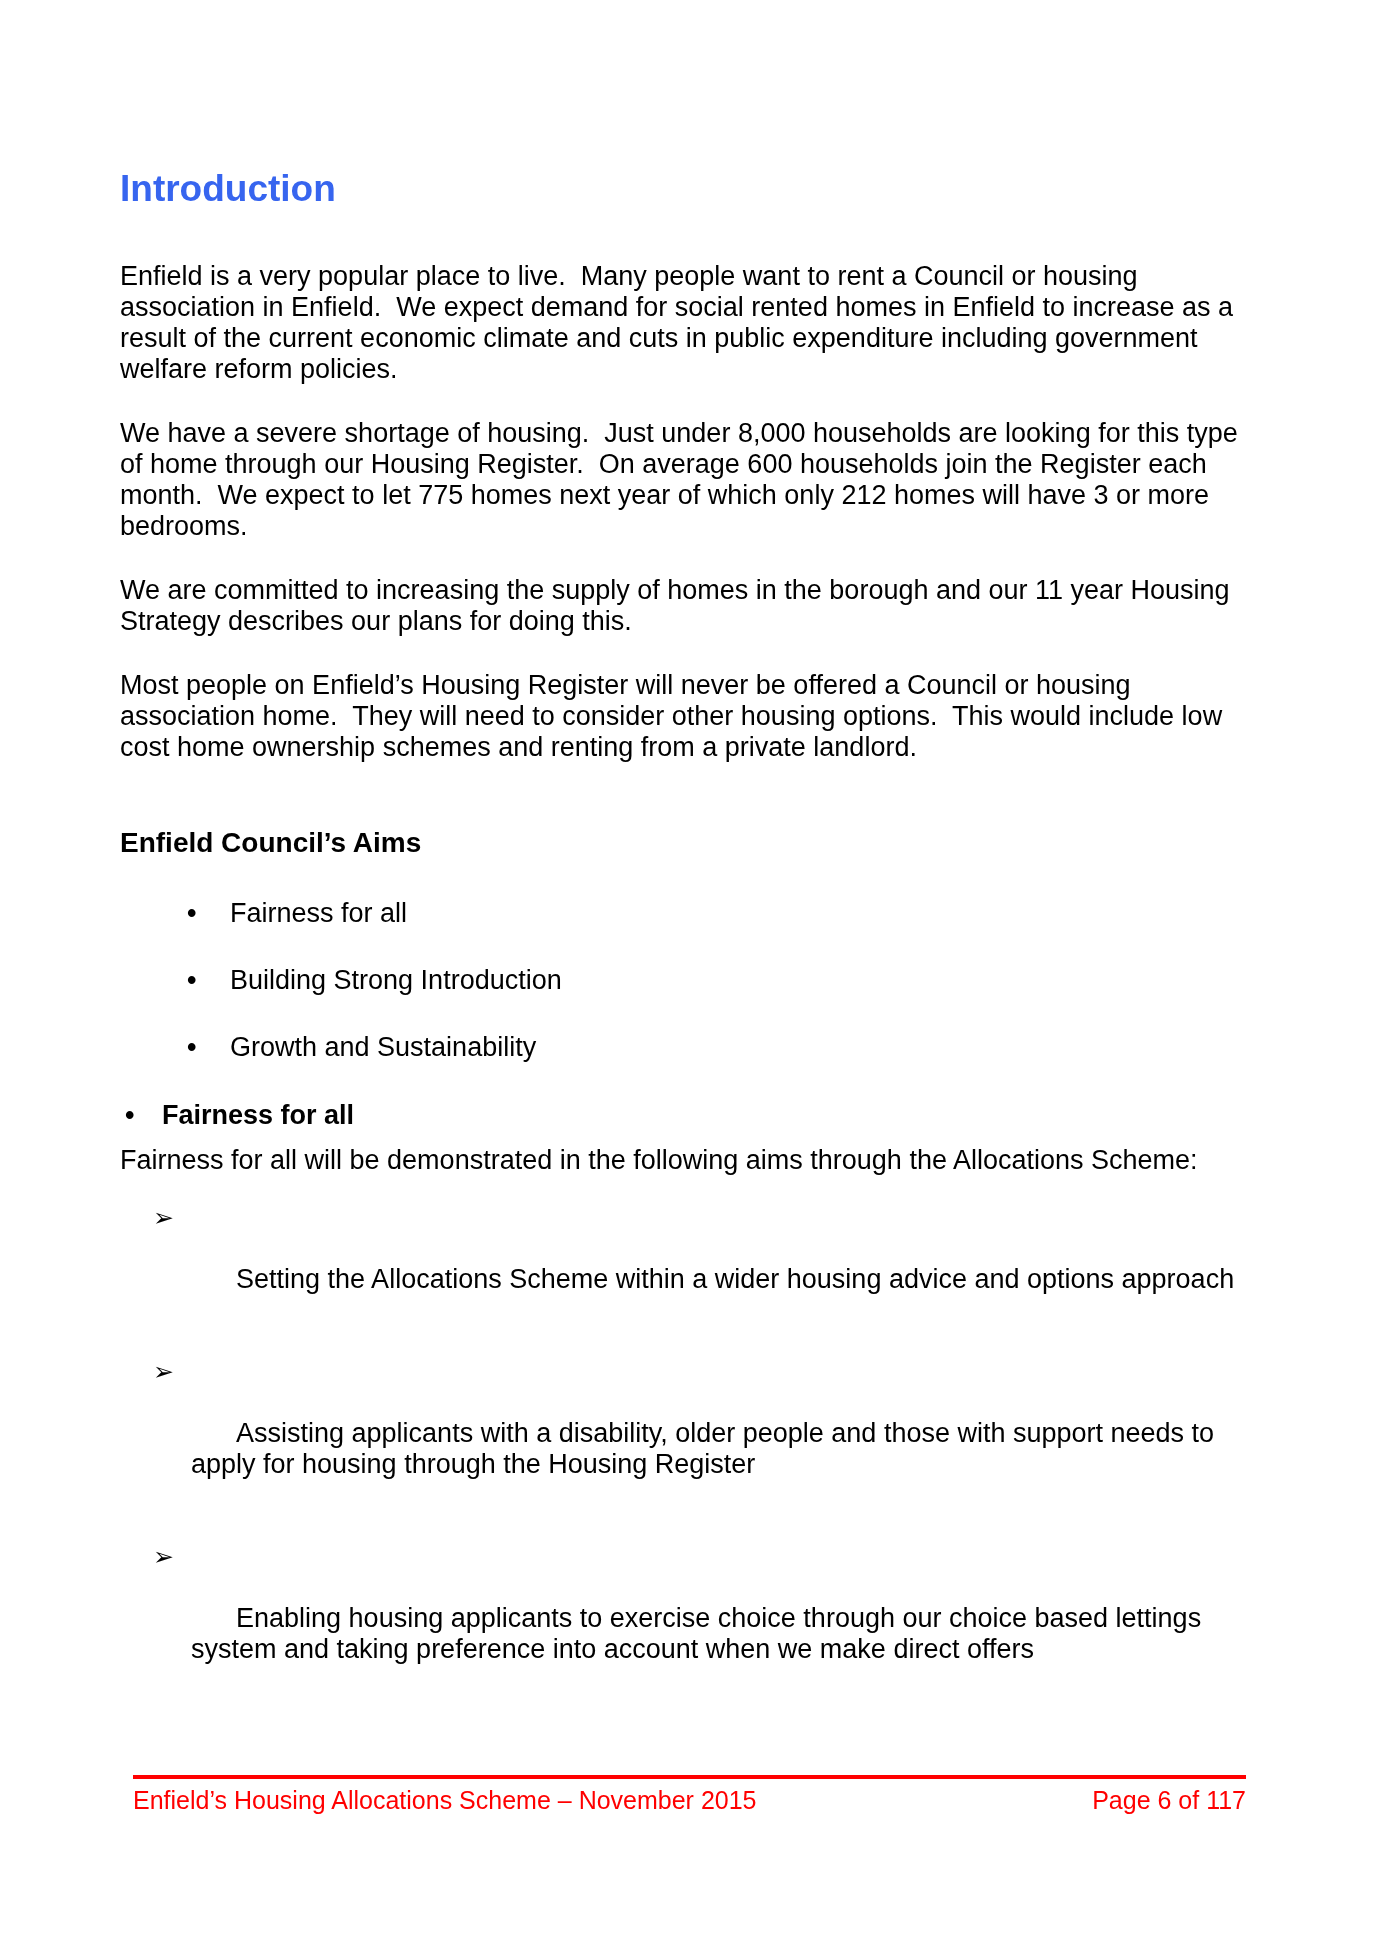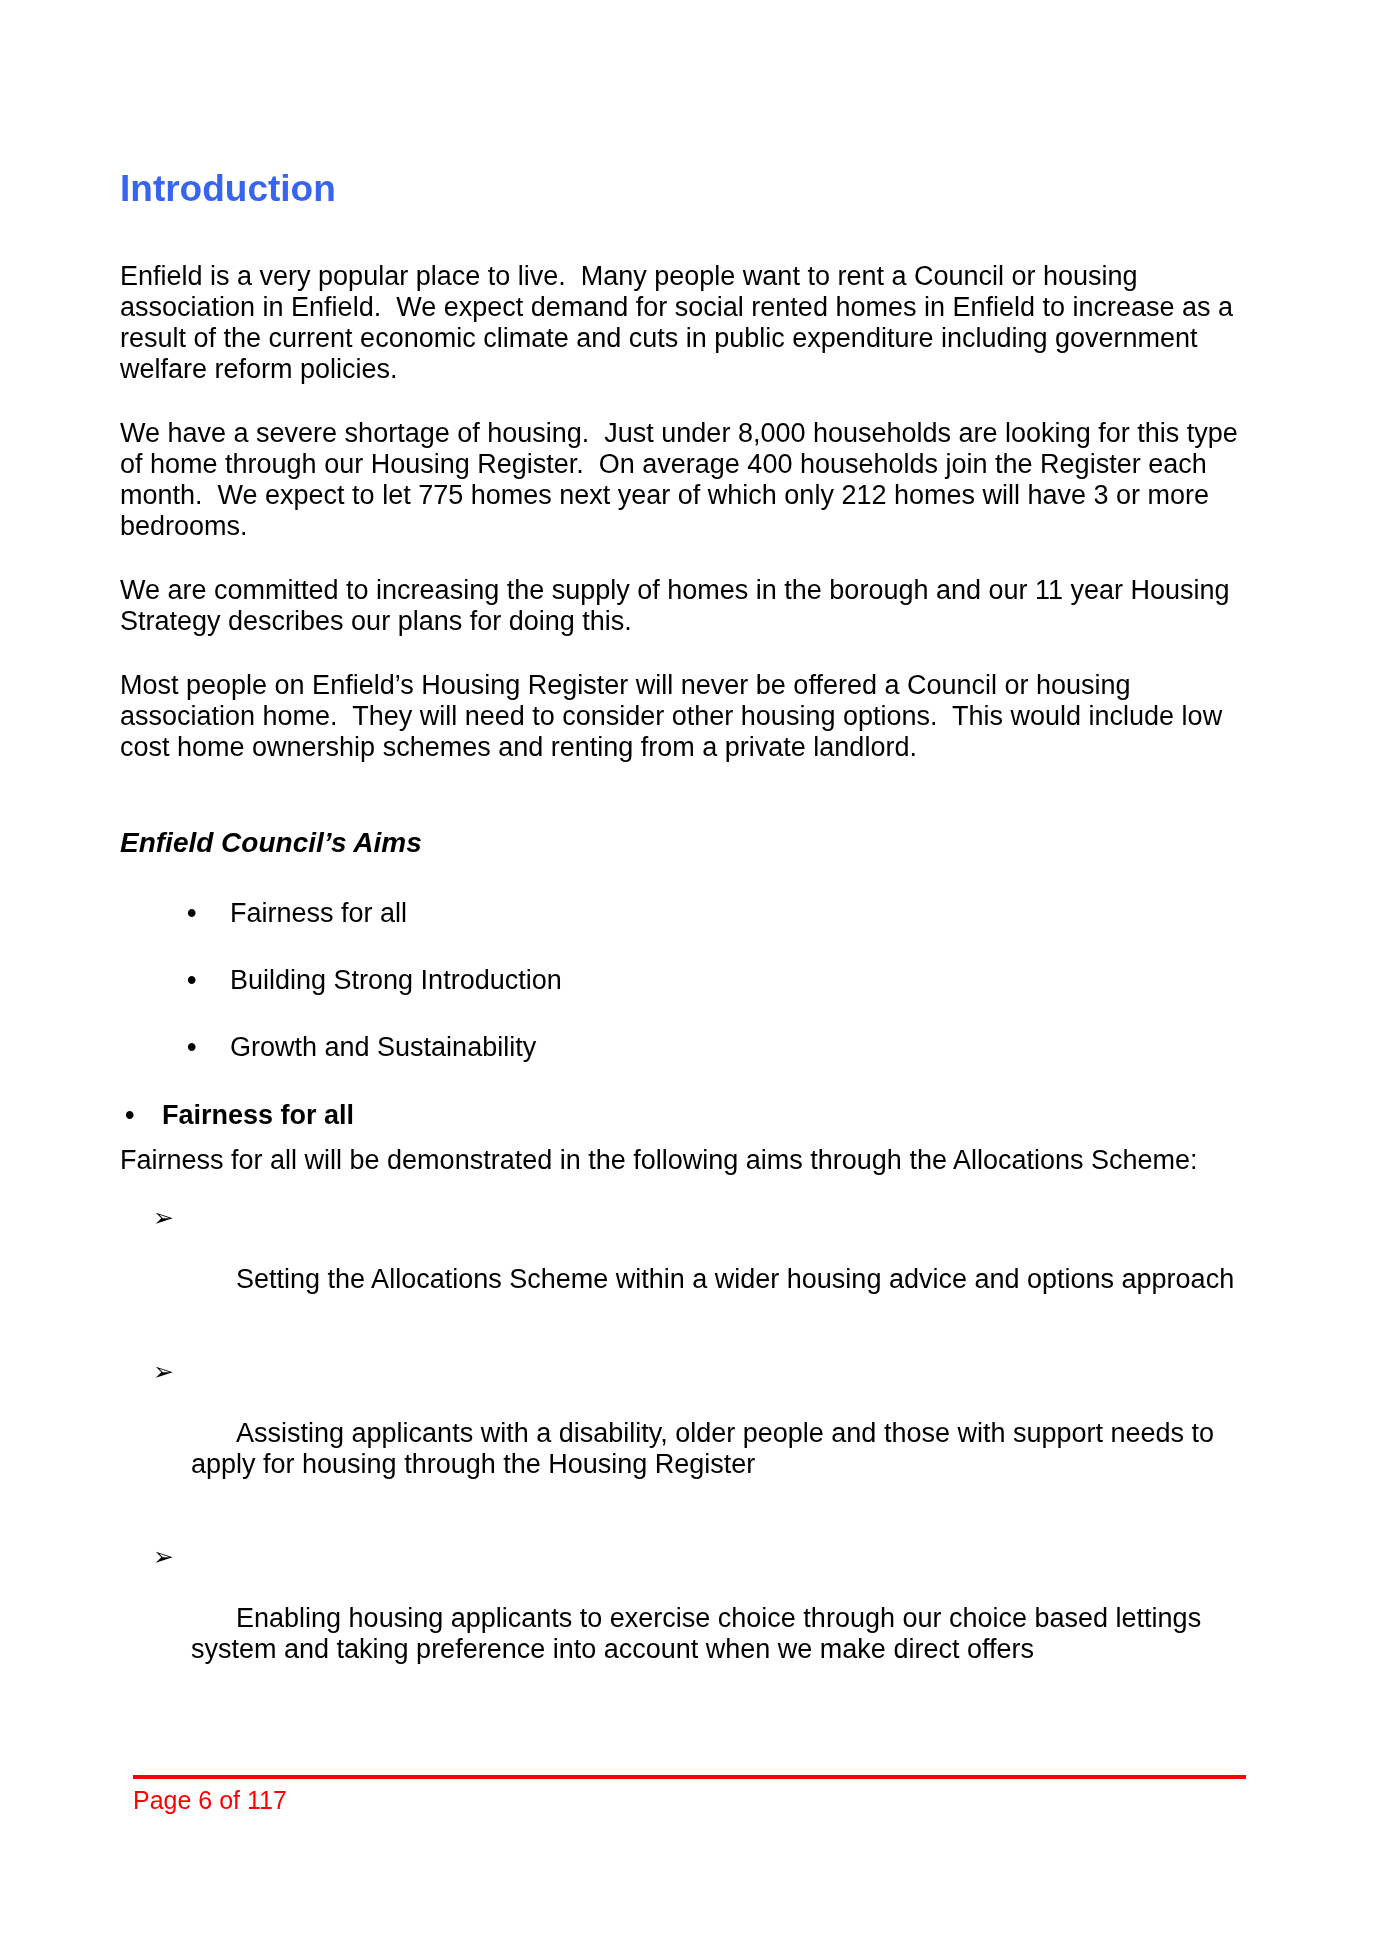--- a/index.html
+++ b/index.html
@@ -29,21 +29,20 @@
     font-size:27px;
     line-height:31px;
     margin:0 0 33px 0;
     white-space:pre-wrap;
   }
   p.body.before-subhead{margin-bottom:0;}
   h2.subhead{
     font-size:28px;
     line-height:31px;
     font-weight:bold;
-    font-style:italic;
     margin:64px 0 40px 0;
   }
   p.body.aims-intro{margin-bottom:35px;}
   ul.disc-list{
     list-style:none;
     margin:0 0 37px 0;
     padding:0;
   }
   ul.disc-list li{
     position:relative;
@@ -111,21 +110,21 @@
   }
 </style>
 </head>
 <body>
 
 <div class="page">
 
   <h1 class="doc-title">Introduction</h1>
 
   <p class="body">Enfield is a very popular place to live.  Many people want to rent a Council or housing association in Enfield.  We expect demand for social rented homes in Enfield to increase as a result of the current economic climate and cuts in public expenditure including government welfare reform policies.</p>
-  <p class="body">We have a severe shortage of housing.  Just under 8,000 households are looking for this type of home through our Housing Register.  On average 400 households join the Register each month.  We expect to let 775 homes next year of which only 212 homes will have 3 or more bedrooms.</p>
+  <p class="body">We have a severe shortage of housing.  Just under 8,000 households are looking for this type of home through our Housing Register.  On average 600 households join the Register each month.  We expect to let 775 homes next year of which only 212 homes will have 3 or more bedrooms.</p>
   <p class="body">We are committed to increasing the supply of homes in the borough and our 11 year Housing Strategy describes our plans for doing this.</p>
   <p class="body before-subhead">Most people on Enfield’s Housing Register will never be offered a Council or housing association home.  They will need to consider other housing options.  This would include low cost home ownership schemes and renting from a private landlord.</p>
 
   <h2 class="subhead">Enfield Council’s Aims</h2>
 
 
   <ul class="disc-list">
     <li>
       <span class="disc">•</span>
       <span>Fairness for all</span>
@@ -158,16 +157,17 @@
     </div>
     <div class="arrow-item">
       <span class="arrow">➢</span>
       <span>Enabling housing applicants to exercise choice through our choice based lettings system and taking preference into account when we make direct offers</span>
     </div>
 
   </div>
 
   <div class="footer-rule"></div>
   <div class="footer-row">
+    <span>Enfield’s Housing Allocations Scheme – November 2015</span>
     <span>Page 6 of 117</span>
   </div>
 
 </div>
 
 </body></html>

